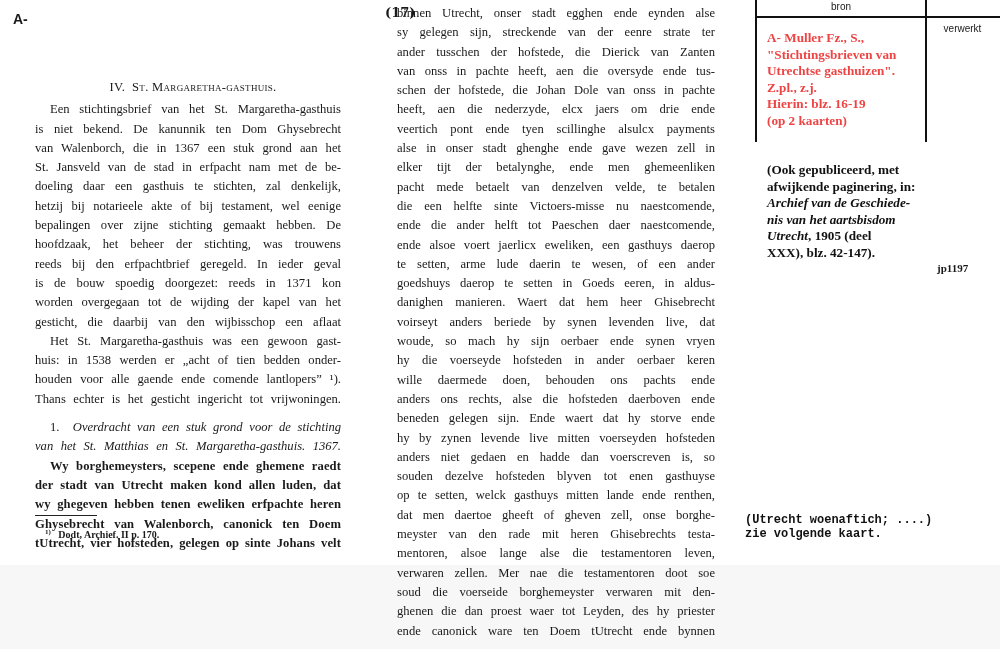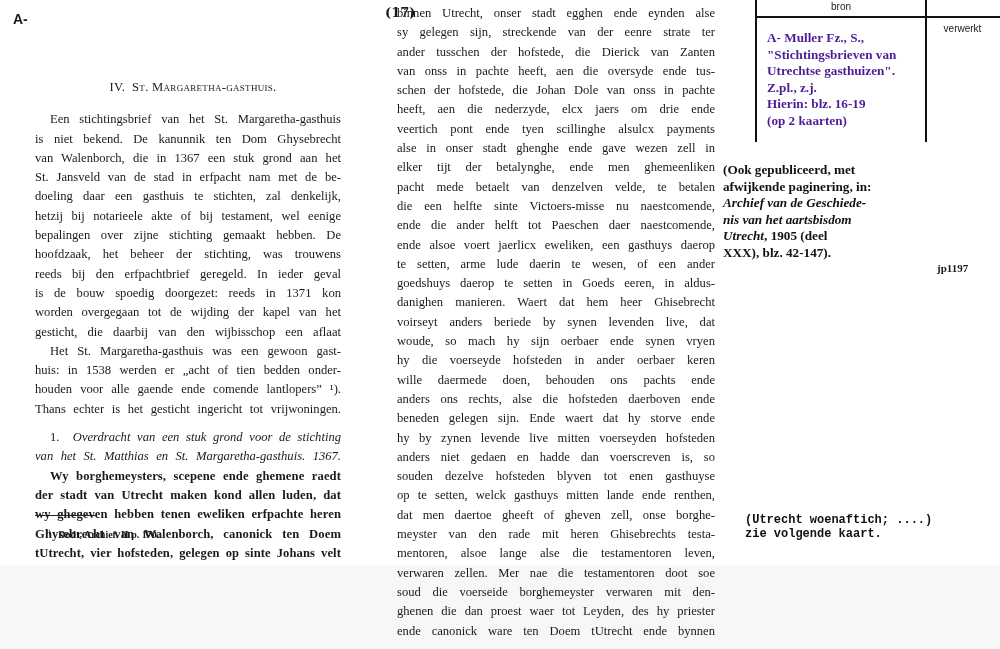--- a/index.html
+++ b/index.html
@@ -23,21 +23,21 @@
       font-size: 12.6px; line-height: 19.3px;
       text-align: justify;
     }
     .col-left { left: 35px; top: 78px; width: 306px; }
     .col-mid { left: 397px; top: 4px; width: 318px; }
     .line { display: block; text-align: justify; text-align-last: justify; white-space: nowrap; overflow: hidden; }
     .line.last { text-align-last: left; }
     .indent { padding-left: 15px; }
     .section-title {
       text-align: center; font-size: 12.6px; letter-spacing: 0.3px;
-      margin-left: 10px; margin-bottom: 13px;
+      margin-left: 10px; margin-bottom: 3px;
     }
     .section-title .sc { font-variant: small-caps; }
     .doc-heading { font-style: italic; margin-top: 9px; }
     .doc-heading .num { font-style: normal; }
     .bold-lines .line { font-weight: bold; letter-spacing: 0.1px; }
     .footnote-rule {
       position: absolute; left: 35px; top: 515px; width: 62px; height: 0;
       border-top: 1.5px solid #222;
     }
     .footnote {
@@ -66,25 +66,25 @@
       position: absolute; left: 170px; top: 0; width: 75px; height: 22px;
       font-family: "Liberation Sans", sans-serif; font-size: 10px; text-align: center; line-height: 14px; margin-top: 22px;
     }
     .card-body-left {
       position: absolute; left: 0; top: 18px; width: 168px; height: 124px;
       border-left: 2px solid #111; border-right: 2px solid #111;
     }
     .card-text {
       position: absolute; left: 767px; top: 30px; width: 190px;
       font-family: "Liberation Serif", serif; font-weight: bold; font-size: 13.2px; line-height: 16.6px;
-      color: #4c1d95;
+      color: #ef4444;
     }
     .card-text .heavy { font-weight: 900; }
     .card-note {
-      position: absolute; left: 723px; top: 162px; width: 200px;
+      position: absolute; left: 767px; top: 162px; width: 200px;
       font-family: "Liberation Serif", serif; font-weight: bold; font-size: 13.2px; line-height: 16.6px;
       color: #111;
     }
     .card-note i { font-style: italic; }
     .card-id {
       position: absolute; left: 937px; top: 262px;
       font-family: "Liberation Serif", serif; font-weight: bold; font-size: 11px;
     }
     .typed-note {
       position: absolute; left: 745px; top: 513px;

